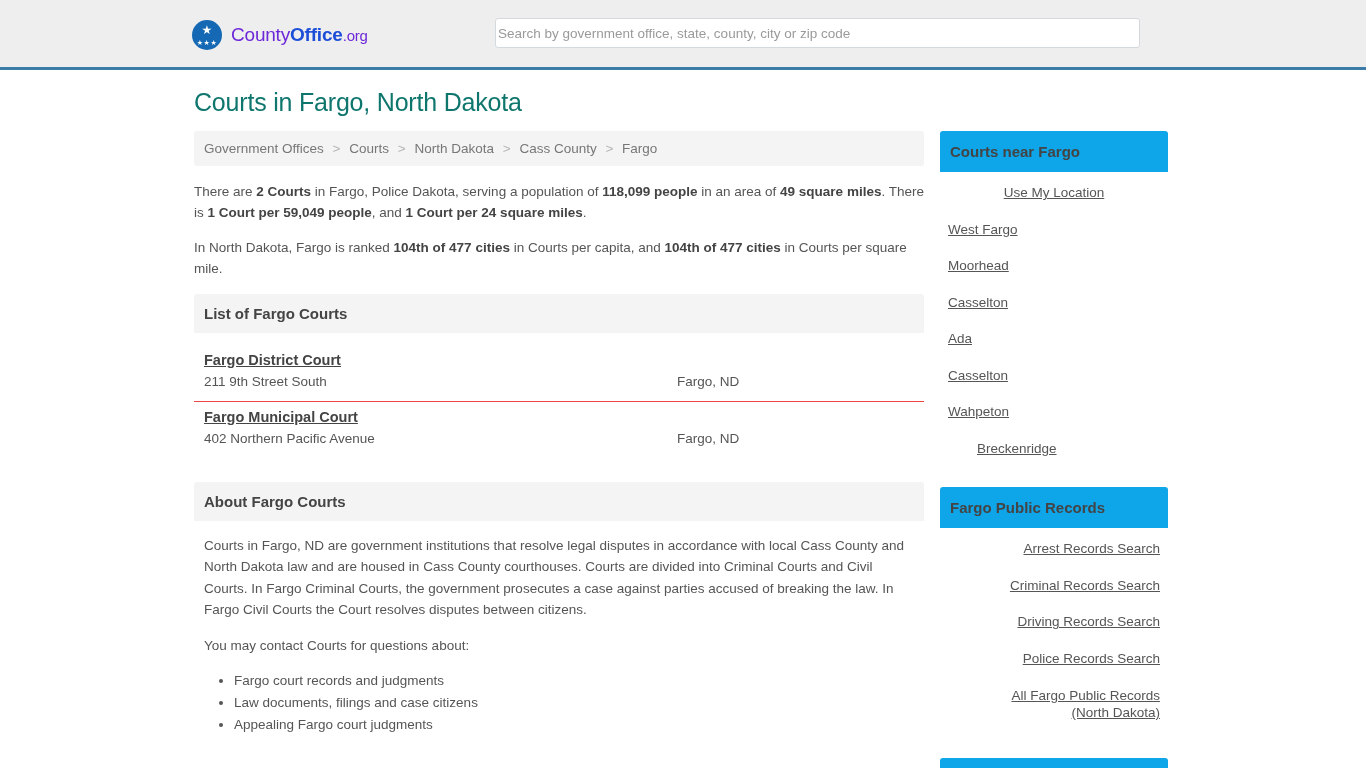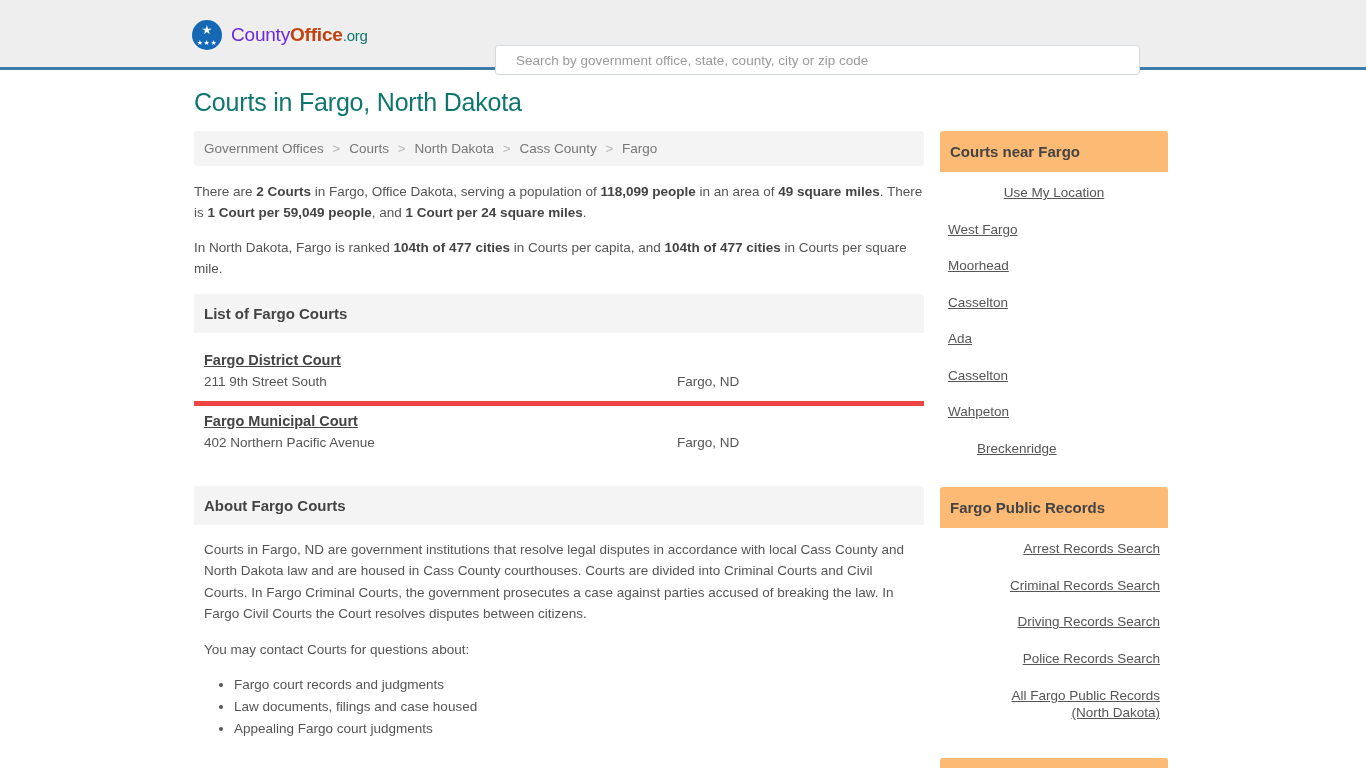--- a/index.html
+++ b/index.html
@@ -44,36 +44,35 @@
     text-align: center; color: #ffffff;
     font-size: 7px; line-height: 7px; letter-spacing: 0.5px;
   }
   .logo-text {
     margin-left: 9px;
     font-size: 19px;
     letter-spacing: -0.2px;
     white-space: nowrap;
   }
   .logo-text .t-county { color: #6d28d9; }
-  .logo-text .t-office { color: #c2410c; font-weight: bold; }
-  .logo-text .t-org { color: #0f766e; font-size: 15px; }
+  .logo-text .t-office { color: #1d4ed8; font-weight: bold; }
+  .logo-text .t-org { color: #6d28d9; font-size: 15px; }
 
   .search-input {
     position: absolute;
     left: 495px; top: 18px;
     width: 645px; height: 30px;
     border: 1px solid #d4d9de;
     border-radius: 3px;
     background: #ffffff;
     font-family: "Liberation Sans", sans-serif;
     font-size: 13.5px;
     color: #555555;
-    padding: 0 20px;
+    padding: 0 2px;
     outline: none;
-    margin-top: 27px;
   }
   .search-input::placeholder { color: #9a9a9a; }
 
   
   .page {
     position: relative;
     width: 1366px;
   }
   .container {
     position: relative;
@@ -131,21 +130,21 @@
     margin: 0 0 10px 0;
     font-size: 13.5px;
     line-height: 1.55;
     color: #555555;
   }
 
   
   .court-list { margin-top: 12px; }
   .court-row {
     padding: 6px 10px 12px 10px;
-    border-bottom: 5px solid #ef4444;
+    border-bottom: 1px solid #ef4444;
   }
   .court-row:last-child { border-bottom: none; }
   .court-name {
     display: inline-block;
     font-size: 14.5px;
     font-weight: bold;
     color: #444444;
     text-decoration: underline;
     margin-bottom: 6px;
   }
@@ -164,21 +163,21 @@
   .about-lead { font-weight: normal; color: #444444; }
   .about-body ul {
     margin: 0; padding-left: 30px;
     font-size: 13.5px; line-height: 1.5; color: #555555;
   }
   .about-body li { margin-bottom: 2px; }
 
   
   .side-panel { margin-bottom: 16px; }
   .side-head {
-    background: #fdba74;
+    background: #0ea5e9;
     border-radius: 3px 3px 0 0;
     padding: 12px 10px;
     font-size: 15px;
     font-weight: bold;
     color: #444444;
   }
   .side-body { padding: 12px 0 4px 0; }
   .side-link {
     display: block;
     font-size: 13.5px;
@@ -223,21 +222,21 @@
           <span class="sep">&gt;</span>
           <a href="#">North Dakota</a>
           <span class="sep">&gt;</span>
           <a href="#">Cass County</a>
           <span class="sep">&gt;</span>
           <a href="#">Fargo</a>
         </div>
 
         <div class="intro">
           <p>
-            <span>There are </span><b>2 Courts</b><span> in Fargo, Office Dakota, serving a population of </span><b>118,099 people</b><span> in an area of </span><b>49 square miles</b><span>. There is </span><b>1 Court per 59,049 people</b><span>, and </span><b>1 Court per 24 square miles</b><span>.</span>
+            <span>There are </span><b>2 Courts</b><span> in Fargo, Police Dakota, serving a population of </span><b>118,099 people</b><span> in an area of </span><b>49 square miles</b><span>. There is </span><b>1 Court per 59,049 people</b><span>, and </span><b>1 Court per 24 square miles</b><span>.</span>
           </p>
           <p>
             <span>In North Dakota, Fargo is ranked </span><b>104th of 477 cities</b><span> in Courts per capita, and </span><b>104th of 477 cities</b><span> in Courts per square mile.</span>
           </p>
         </div>
 
         <div class="panel">
           <div class="panel-head">List of Fargo Courts</div>
 
           <div class="court-list">
@@ -258,21 +257,21 @@
           </div>
         </div>
 
         <div class="panel" style="margin-top:24px;">
           <div class="panel-head">About Fargo Courts</div>
           <div class="about-body">
             <p>Courts in Fargo, ND are government institutions that resolve legal disputes in accordance with local Cass County and North Dakota law and are housed in Cass County courthouses. Courts are divided into Criminal Courts and Civil Courts. In Fargo Criminal Courts, the government prosecutes a case against parties accused of breaking the law. In Fargo Civil Courts the Court resolves disputes between citizens.</p>
             <p class="about-lead">You may contact Courts for questions about:</p>
             <ul>
               <li>Fargo court records and judgments</li>
-              <li>Law documents, filings and case housed</li>
+              <li>Law documents, filings and case citizens</li>
               <li>Appealing Fargo court judgments</li>
             </ul>
           </div>
         </div>
 
       </div>
 
       <div class="col-side">
 
         <div class="side-panel">

